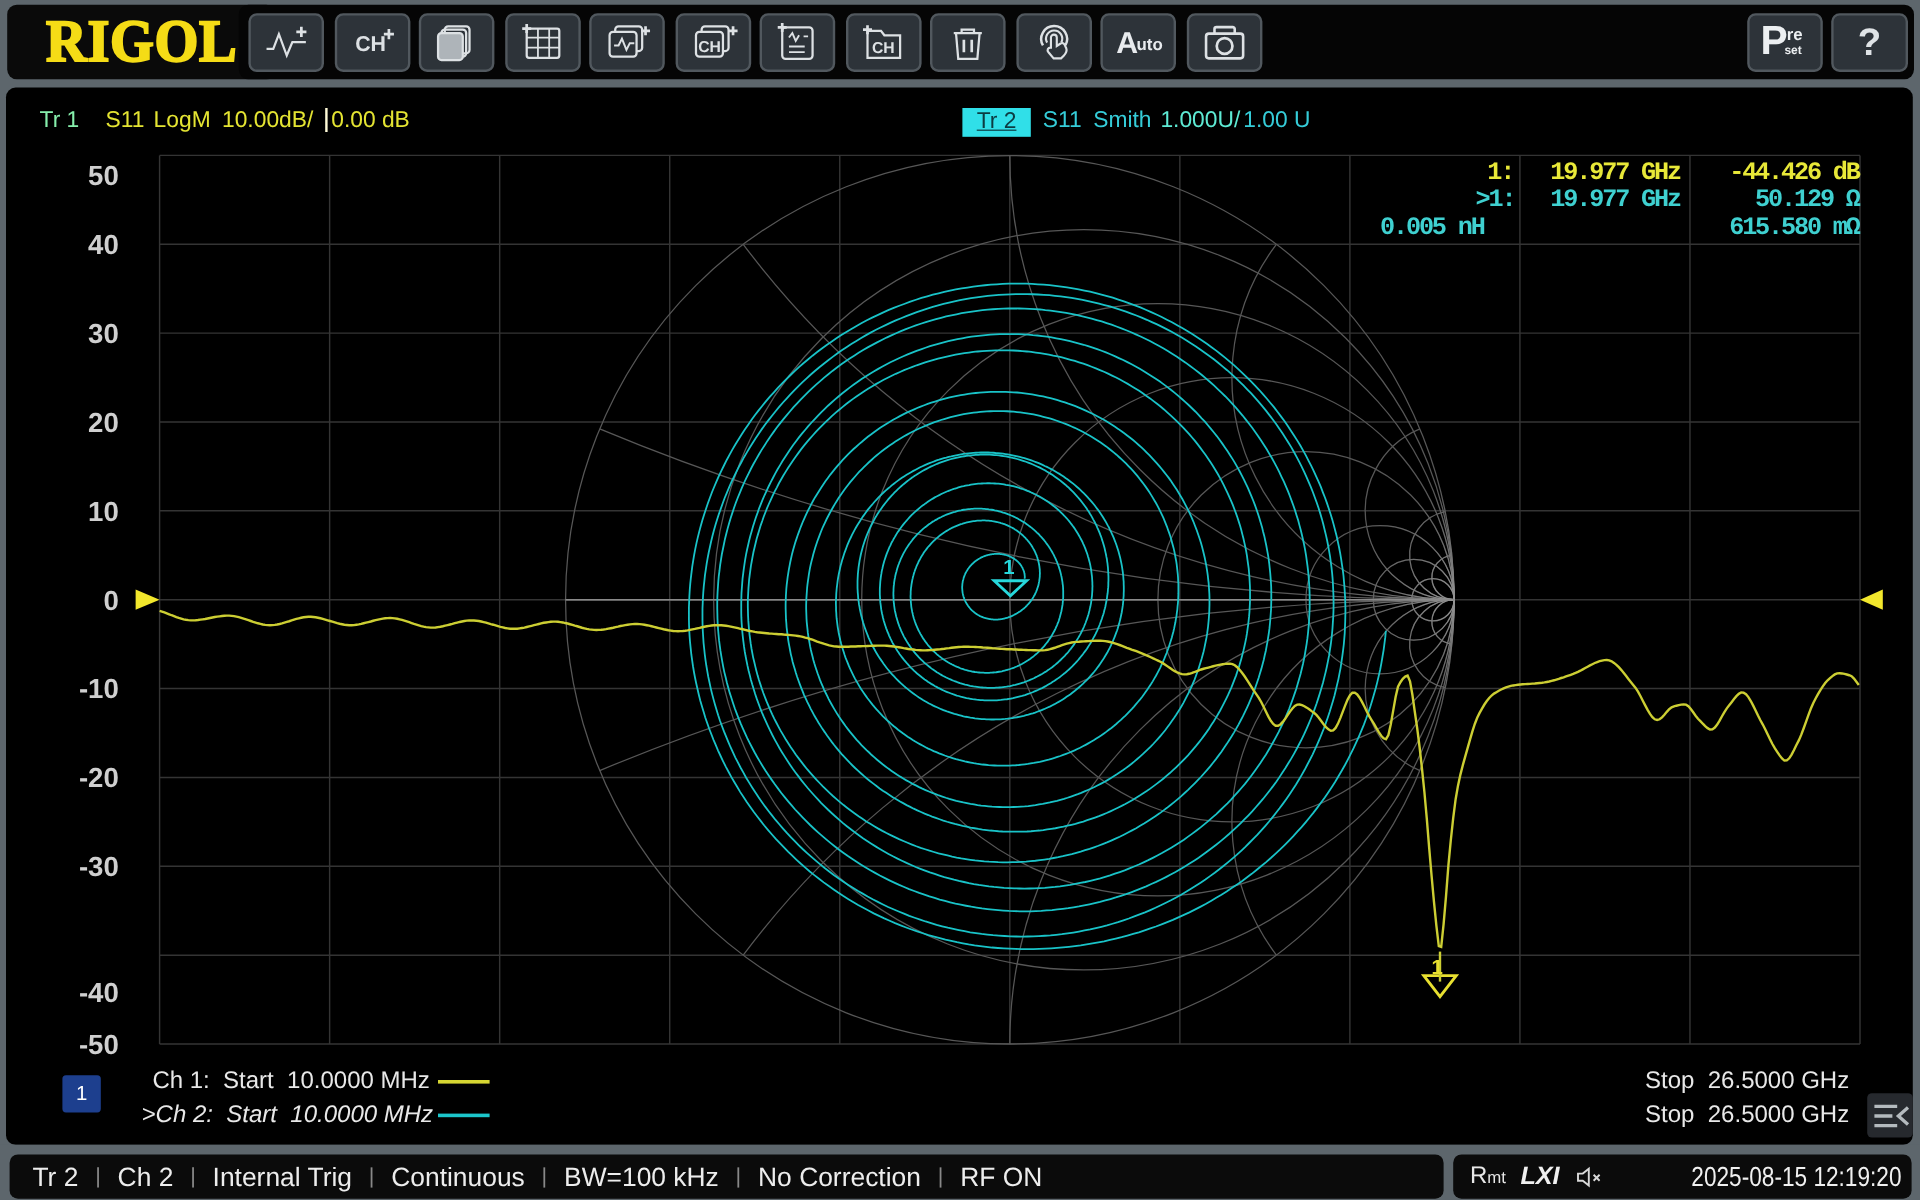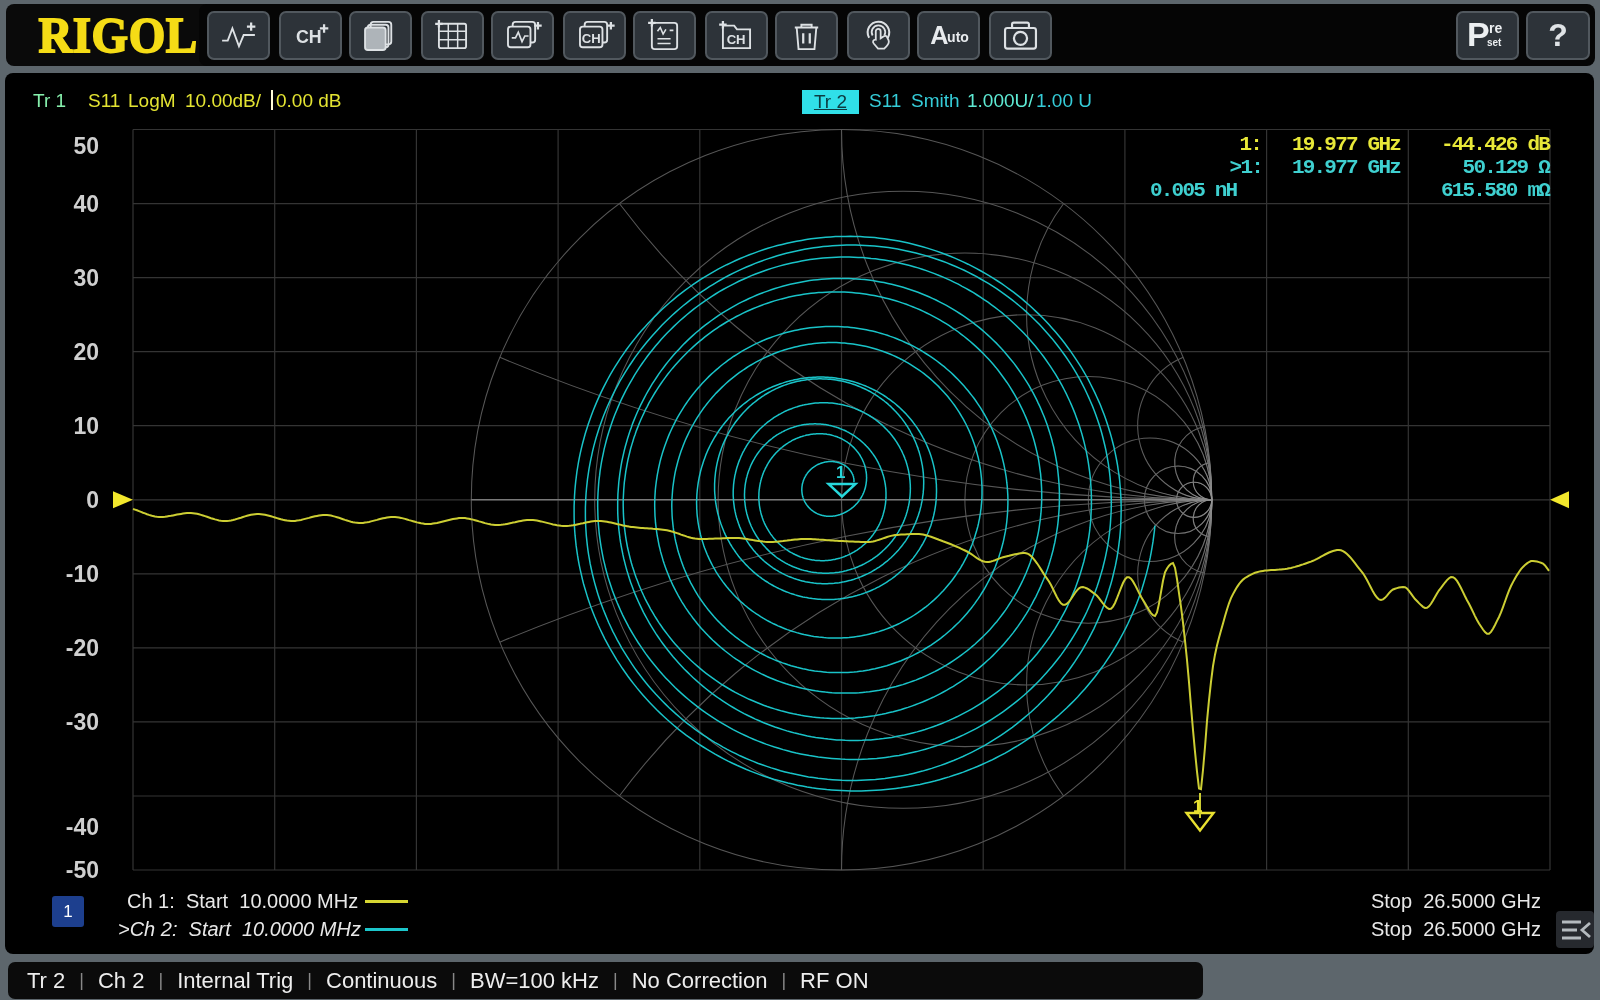--- a/index.html
+++ b/index.html
@@ -270,13 +270,22 @@
   <span class="sitem">Internal Trig</span>
       <span class="ssep">|</span>
   <span class="sitem">Continuous</span>
       <span class="ssep">|</span>
   <span class="sitem">BW=100 kHz</span>
       <span class="ssep">|</span>
   <span class="sitem">No Correction</span>
       <span class="ssep">|</span>
   <span class="sitem">RF ON</span>
  </div>
+ <div class="sbox" style="left:1211px;width:382px;display:flex;align-items:center;padding:0 8px 0 14px;">
+  <span style="font-size:20px;color:#e8e8e8;">R<span style="font-size:14px;">mt</span></span>
+  <span style="font-size:21px;font-weight:bold;font-style:italic;color:#f0f0f0;margin-left:12px;">LXI</span>
+  <svg width="24" height="20" viewBox="0 0 24 20" style="margin-left:12px;">
+        <path d="M3,7 h4 l5,-4 v14 l-5,-4 h-4 z" fill="none" stroke="#d8d8d8" stroke-width="1.6"></path>
+        <path d="M16,8 l5,5 M21,8 l-5,5" stroke="#d8d8d8" stroke-width="1.6"></path>
+      </svg>
+  <span style="font-size:23px;color:#f0f0f0;margin-left:auto;display:inline-block;transform:scaleX(0.82);transform-origin:right center;">2025-08-15 12:19:20</span>
+ </div>
 </div>
 
 </body></html>

